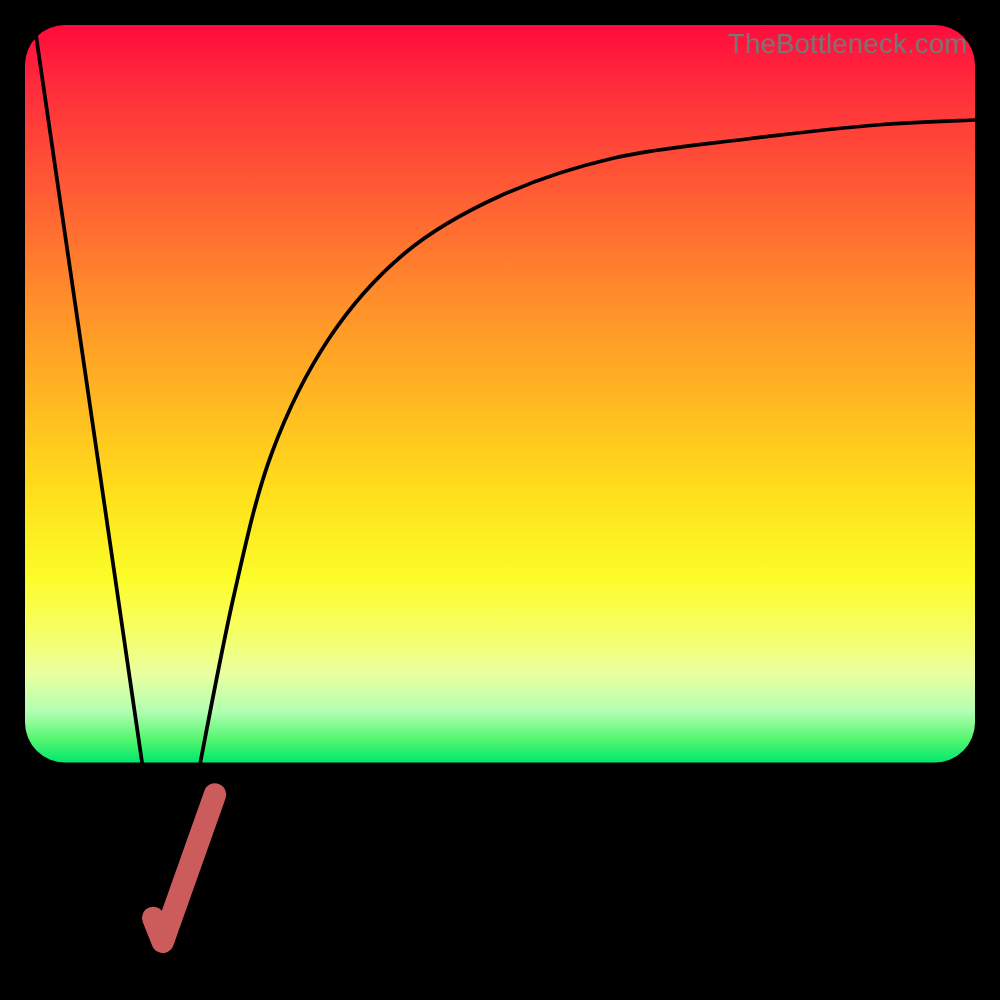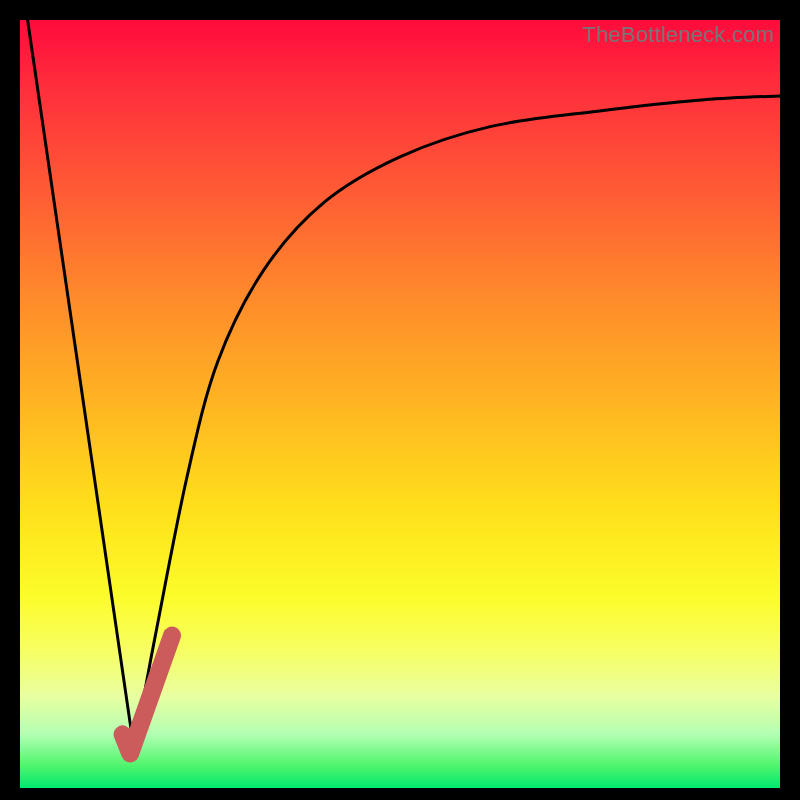--- a/index.html
+++ b/index.html
@@ -15,35 +15,36 @@
     position: relative;
     width: 800px;
     height: 800px;
     background: #000;
   }
   .plot-area {
     position: absolute;
     left: 20px;
     top: 20px;
     width: 760px;
-    height: 768px;
+    height: 590px;
     background: linear-gradient(to bottom,
       #ff0b3c 0%,
       #ff2b3c 8%,
       #ff5a35 22%,
       #ff8a2b 36%,
       #ffb522 50%,
       #ffe11b 64%,
       #fcfc2a 75%,
       #f7ff62 82%,
       #e9ffa0 88%,
       #b3ffb3 93%,
       #52f56e 97%,
       #00e86e 100%
     );
+    border-radius: 32px;
   }
   .watermark {
     position: absolute;
     top: 2px;
     right: 6px;
     color: #777;
     font-size: 22px;
     font-weight: 500;
     letter-spacing: 0.2px;
     user-select: none;

